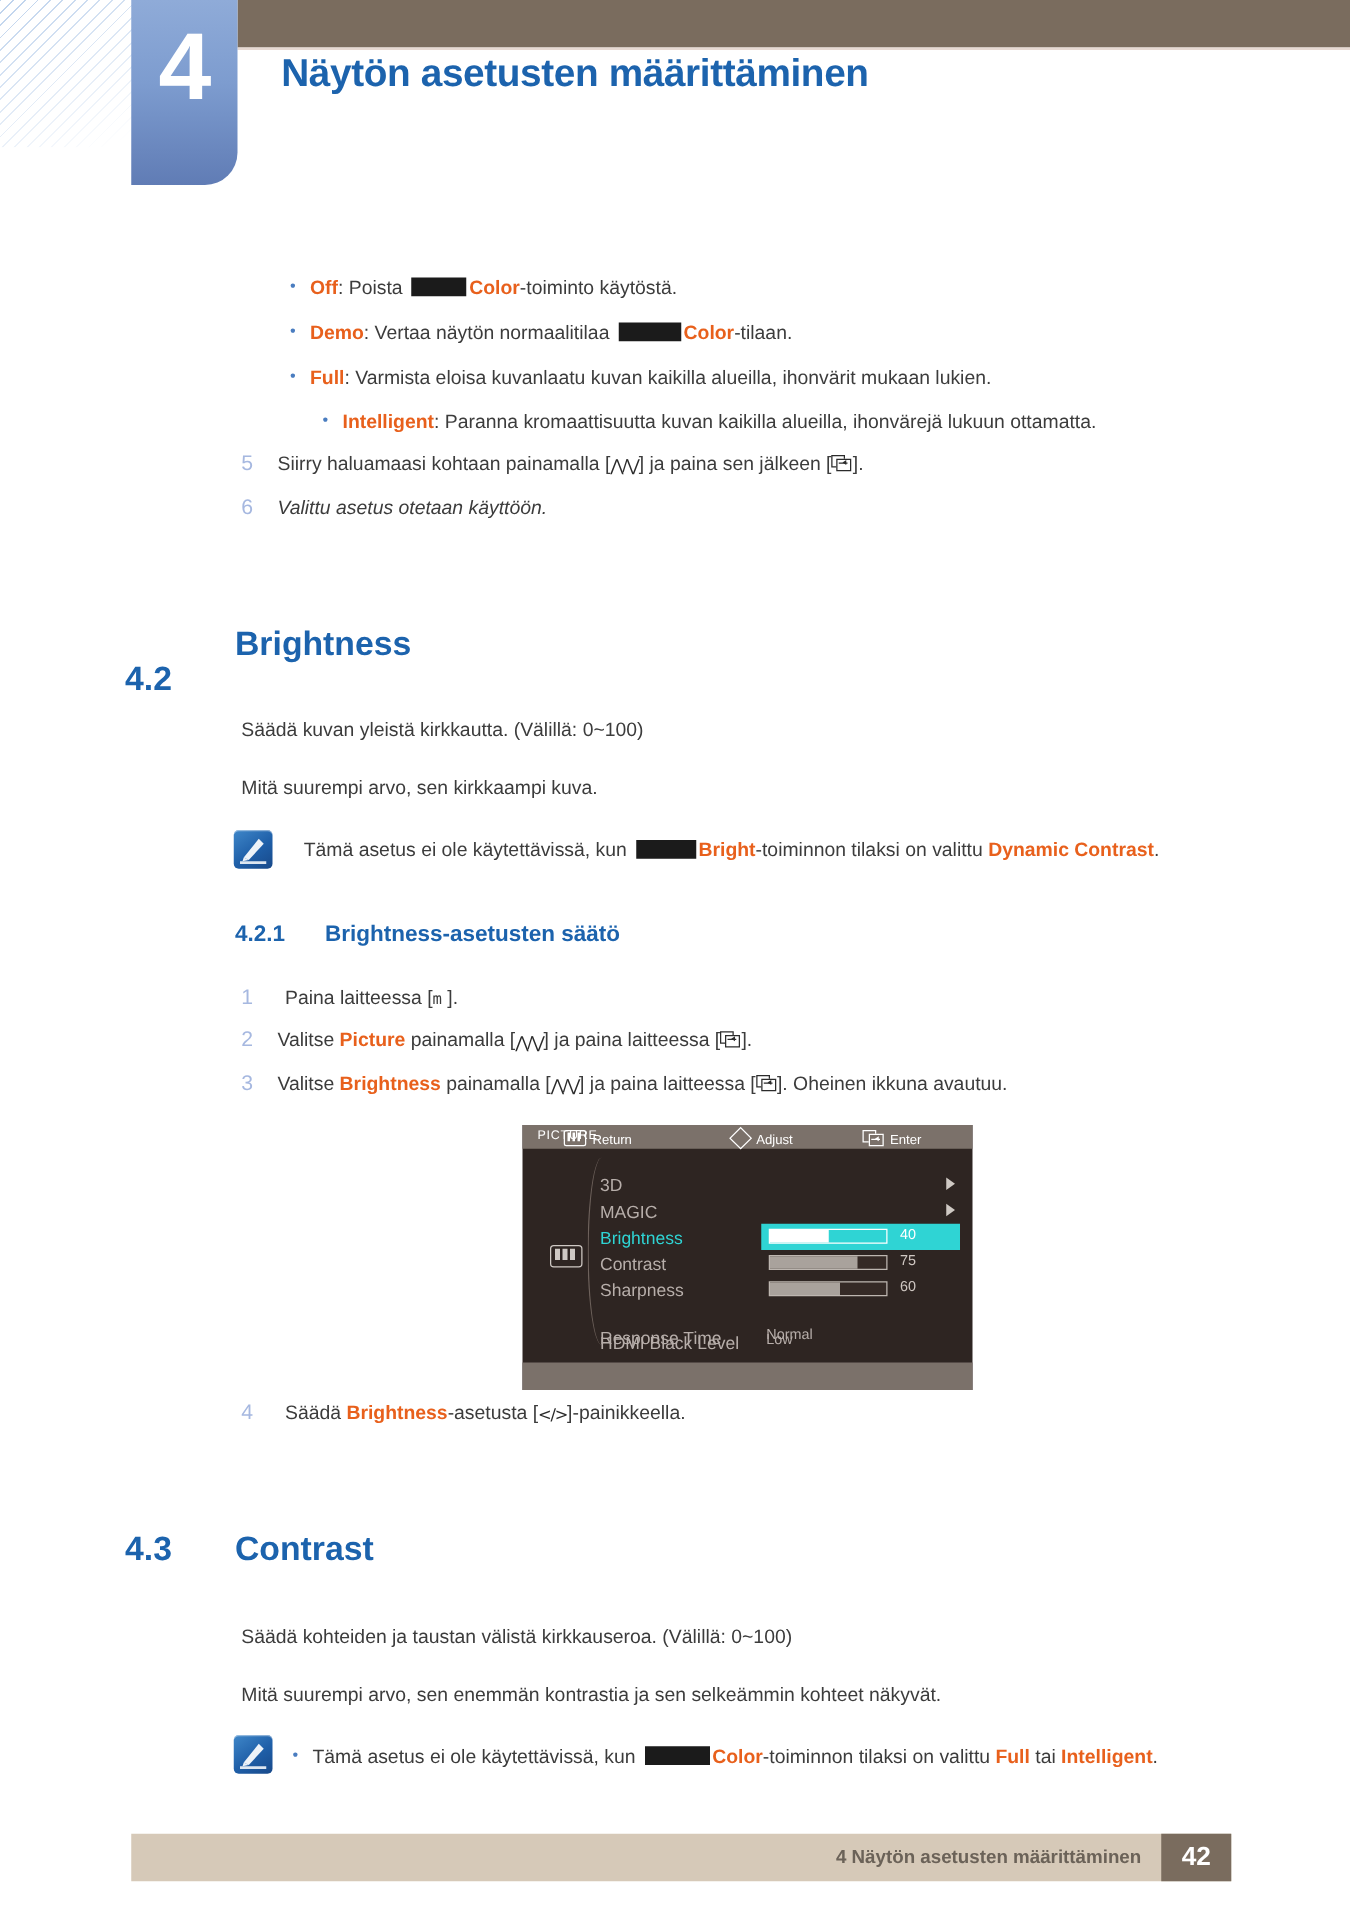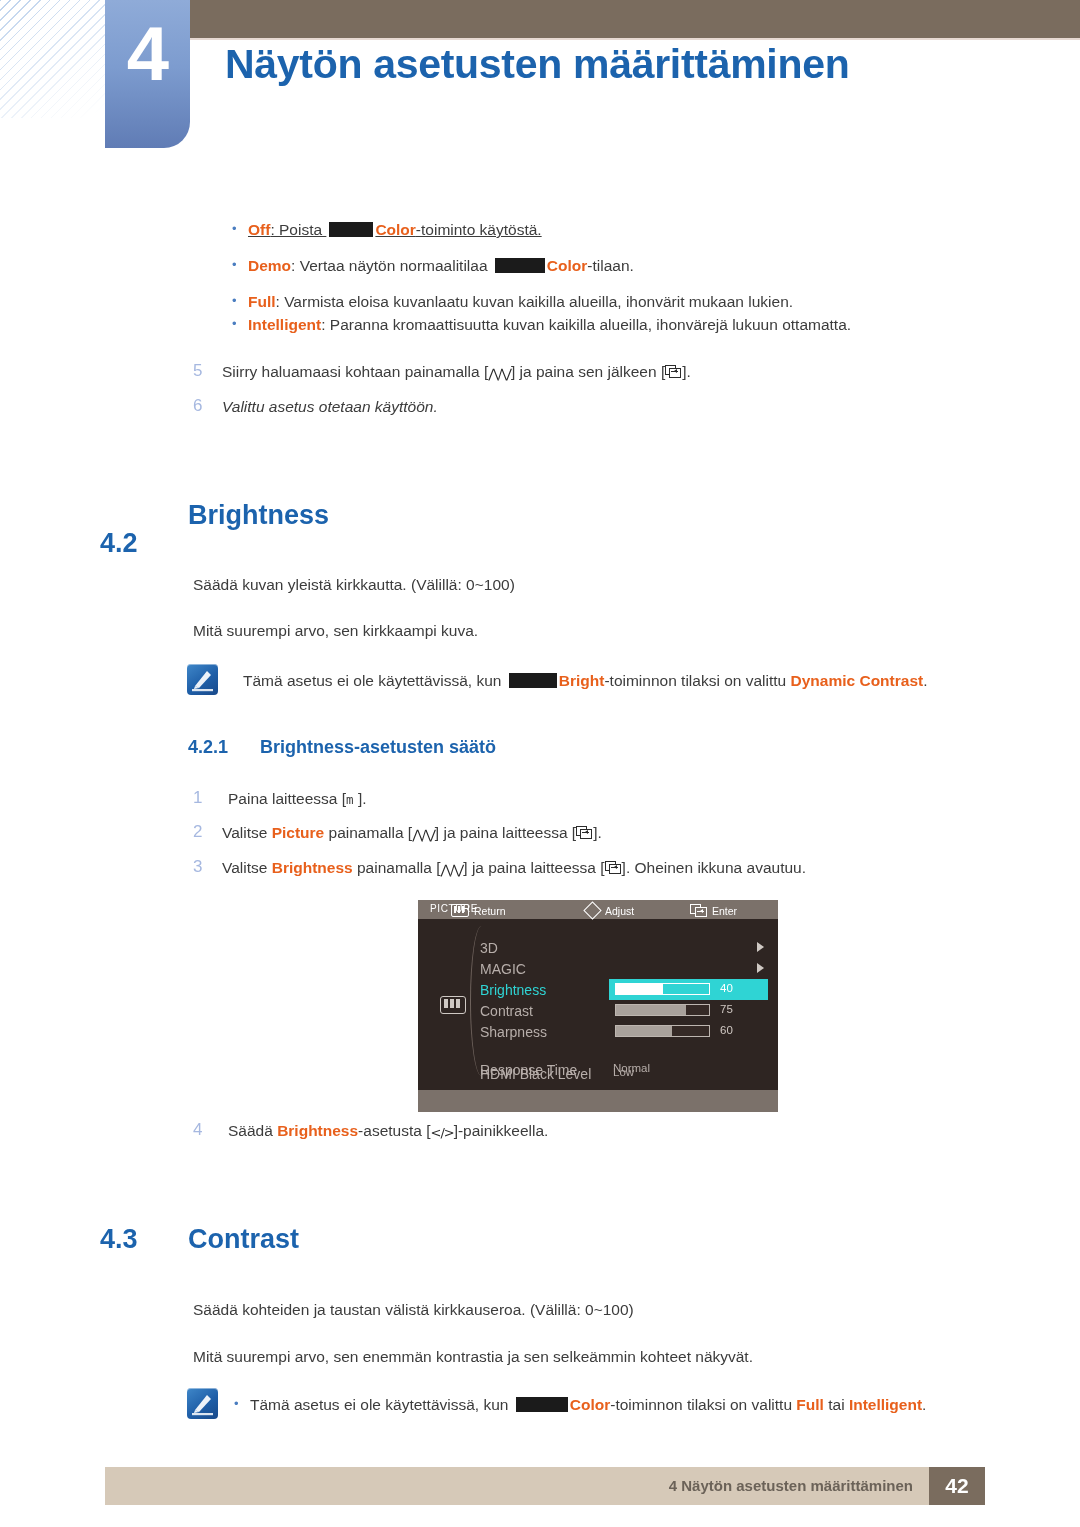--- a/index.html
+++ b/index.html
@@ -55,21 +55,21 @@
     text-align: center;
     font-size: 76px;
     font-weight: bold;
     color: #ffffff;
     line-height: 1;
     letter-spacing: -1px;
   }
   .chapter-title {
     position: absolute;
     left: 225px; top: 41px;
-    font-size: 41px;
+    font-size: 31px;
     font-weight: bold;
     color: #1c63ad;
     letter-spacing: -0.3px;
     white-space: nowrap;
   }
 
   
   .body-text {
     position: absolute;
     font-size: 15.5px;
@@ -386,33 +386,33 @@
 <body>
 
 <div class="hatch"></div>
 <div class="header-bar"></div>
 <div class="header-bar-underline"></div>
 <div class="chapter-tab">
   <div class="chapter-num">4</div>
 </div>
 <div class="chapter-title">Näytön asetusten määrittäminen</div>
 
-<div class="bullet-row" style="top:221px;text-decoration:underline;">
+<div class="bullet-row" style="top:221px;">
   <span class="bullet-dot">•</span><span class="orange">Off</span><span>: Poista </span><span class="redact"></span><span class="orange">Color</span><span>-toiminto käytöstä.</span>
 </div>
 
 <div class="bullet-row" style="top:257px;">
   <span class="bullet-dot">•</span><span class="orange">Demo</span><span>: Vertaa näytön normaalitilaa </span><span class="redact w2"></span><span class="orange">Color</span><span>-tilaan.</span>
 </div>
 
 <div class="bullet-row" style="top:293px;">
   <span class="bullet-dot">•</span><span class="orange">Full</span><span>: Varmista eloisa kuvanlaatu kuvan kaikilla alueilla, ihonvärit mukaan lukien.</span>
 </div>
 
-<div class="bullet-row" style="top:316px;">
+<div class="bullet-row" style="top:328px;margin-left:26px;">
   <span class="bullet-dot">•</span><span class="orange">Intelligent</span><span>: Paranna kromaattisuutta kuvan kaikilla alueilla, ihonvärejä lukuun ottamatta.</span>
 </div>
 
 <div class="step-num" style="left:193px; top:361px;">5</div>
 <div class="step-text" style="left:222px; top:363px;">
   <span>Siirry haluamaasi kohtaan painamalla [</span><span class="key">⋀/⋁</span><span>] ja paina sen jälkeen [</span><span class="key-enter"><i class="a"></i><i class="b"></i><i class="c"></i><i class="d"></i></span><span>].</span>
 </div>
 
 <div class="step-num" style="left:193px; top:396px;">6</div>
 <div class="step-text" style="left:222px; top:398px;font-style:italic;">Valittu asetus otetaan käyttöön.</div>

